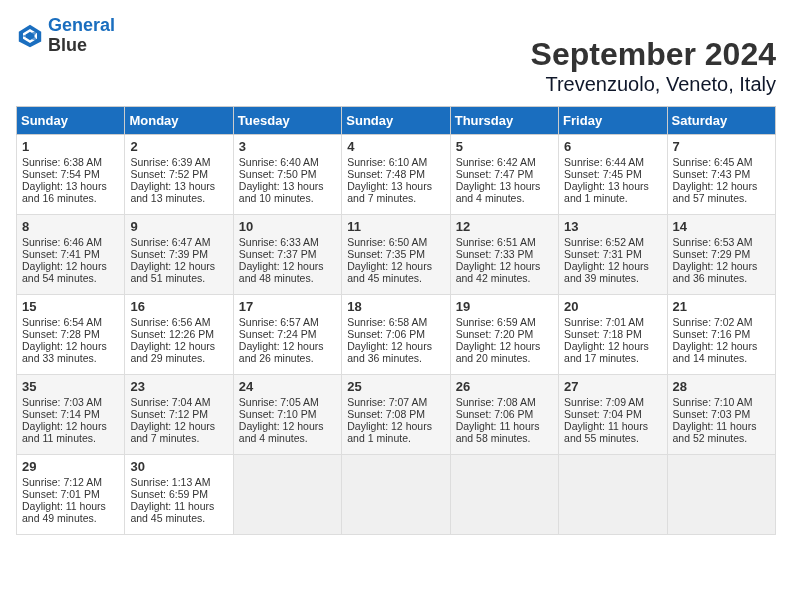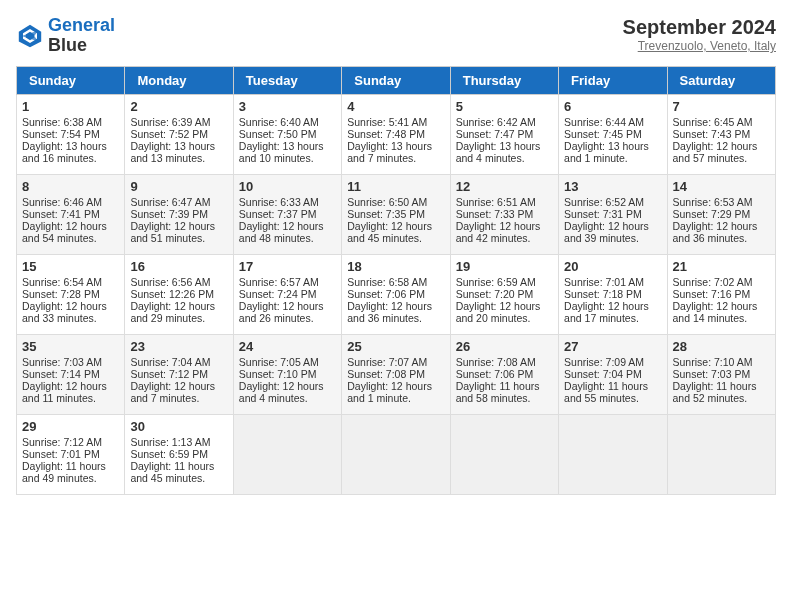--- a/index.html
+++ b/index.html
@@ -31,38 +31,38 @@
       color: #1a6ebf;
     }
     .logo-icon {
       width: 28px;
       height: 28px;
     }
     .title-block {
       text-align: right;
     }
     .month-title {
-      font-size: 20px;
+      font-size: 32px;
       font-weight: bold;
       color: #333;
+      margin-top: 20px;
     }
     .location-title {
-      font-size: 12px;
-      color: #737373;
-      text-decoration: underline;
+      font-size: 20px;
+      color: #0f172a;
     }
     table {
       width: 100%;
       border-collapse: collapse;
       table-layout: fixed;
     }
     thead tr th {
       background-color: #1a6ebf;
       color: #fff;
-      padding: 6px 12px;
+      padding: 6px 4px;
       font-size: 13px;
       text-align: left;
       border: 1px solid #ccc;
     }
     tbody tr td {
       border: 1px solid #ddd;
       vertical-align: top;
       padding: 4px 5px;
       font-size: 10.5px;
       color: #333;
@@ -125,21 +125,21 @@
         <span>Daylight: 13 hours and 16 minutes.</span></td>
         <td><span class="day-num">2</span>
         <span>Sunrise: 6:39 AM</span><br>
         <span>Sunset: 7:52 PM</span><br>
         <span>Daylight: 13 hours and 13 minutes.</span></td>
         <td><span class="day-num">3</span>
         <span>Sunrise: 6:40 AM</span><br>
         <span>Sunset: 7:50 PM</span><br>
         <span>Daylight: 13 hours and 10 minutes.</span></td>
         <td><span class="day-num">4</span>
-        <span>Sunrise: 5:41 AM</span><br>
+        <span>Sunrise: 6:10 AM</span><br>
         <span>Sunset: 7:48 PM</span><br>
         <span>Daylight: 13 hours and 7 minutes.</span></td>
         <td><span class="day-num">5</span>
         <span>Sunrise: 6:42 AM</span><br>
         <span>Sunset: 7:47 PM</span><br>
         <span>Daylight: 13 hours and 4 minutes.</span></td>
         <td><span class="day-num">6</span>
         <span>Sunrise: 6:44 AM</span><br>
         <span>Sunset: 7:45 PM</span><br>
         <span>Daylight: 13 hours and 1 minute.</span></td>

